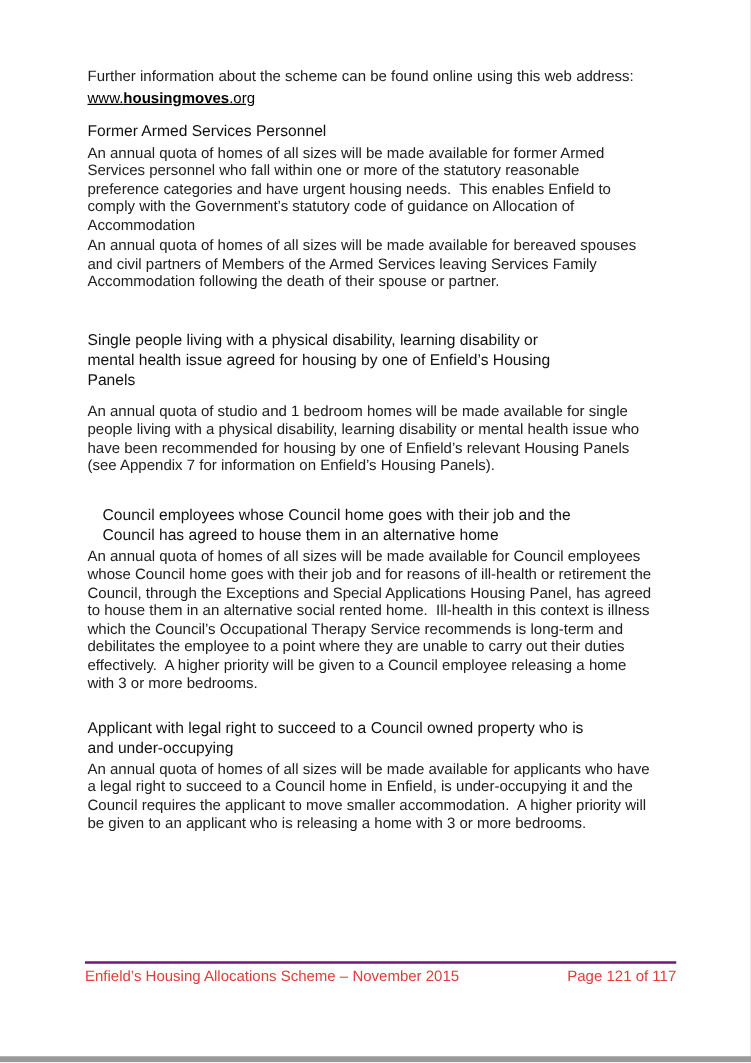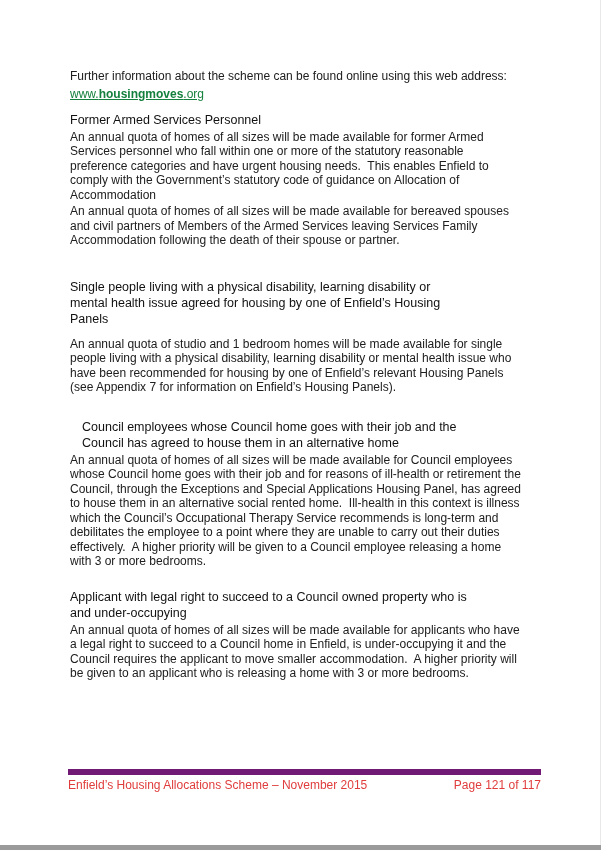--- a/index.html
+++ b/index.html
@@ -12,41 +12,41 @@
     width: 601px;
     height: 850px;
     background: #ffffff;
     font-family: "Liberation Sans", "DejaVu Sans", sans-serif;
     color: #202020;
     overflow: hidden;
   }
   .content {
     position: absolute;
     left: 70px;
-    top: 69px;
+    top: 54px;
     width: 500px;
   }
   .body-text {
     font-size: 12px;
     line-height: 14.5px;
     white-space: pre;
     margin: 0;
   }
   .intro {
     margin: 0 0 0 0;
   }
   .intro-line {
     font-size: 12px;
     line-height: 14.5px;
     margin: 0;
   }
   .web-link {
     font-size: 12px;
     line-height: 16px;
-    color: #15803d;
+    color: #000000;
     text-decoration: underline;
     display: inline-block;
   }
   .web-link .link-bold {
     font-weight: bold;
   }
   .section-heading {
     font-size: 12.5px;
     line-height: 16px;
     font-weight: normal;
@@ -63,21 +63,21 @@
   .mt-h4 { margin-top: 24px; margin-left: 12px; }
   .mt-p4 { margin-top: 2px; }
   .mt-h5 { margin-top: 20px; }
   .mt-p5 { margin-top: 2px; }
 
   .footer {
     position: absolute;
     left: 68px;
     top: 769px;
     width: 473px;
-    border-top: 6px solid #701a75;
+    border-top: 2px solid #701a75;
     padding-top: 3px;
     display: flex;
     justify-content: space-between;
     font-size: 12px;
     line-height: 14px;
     color: #e03c3c;
   }
   .bottom-edge {
     position: absolute;
     left: 0;

